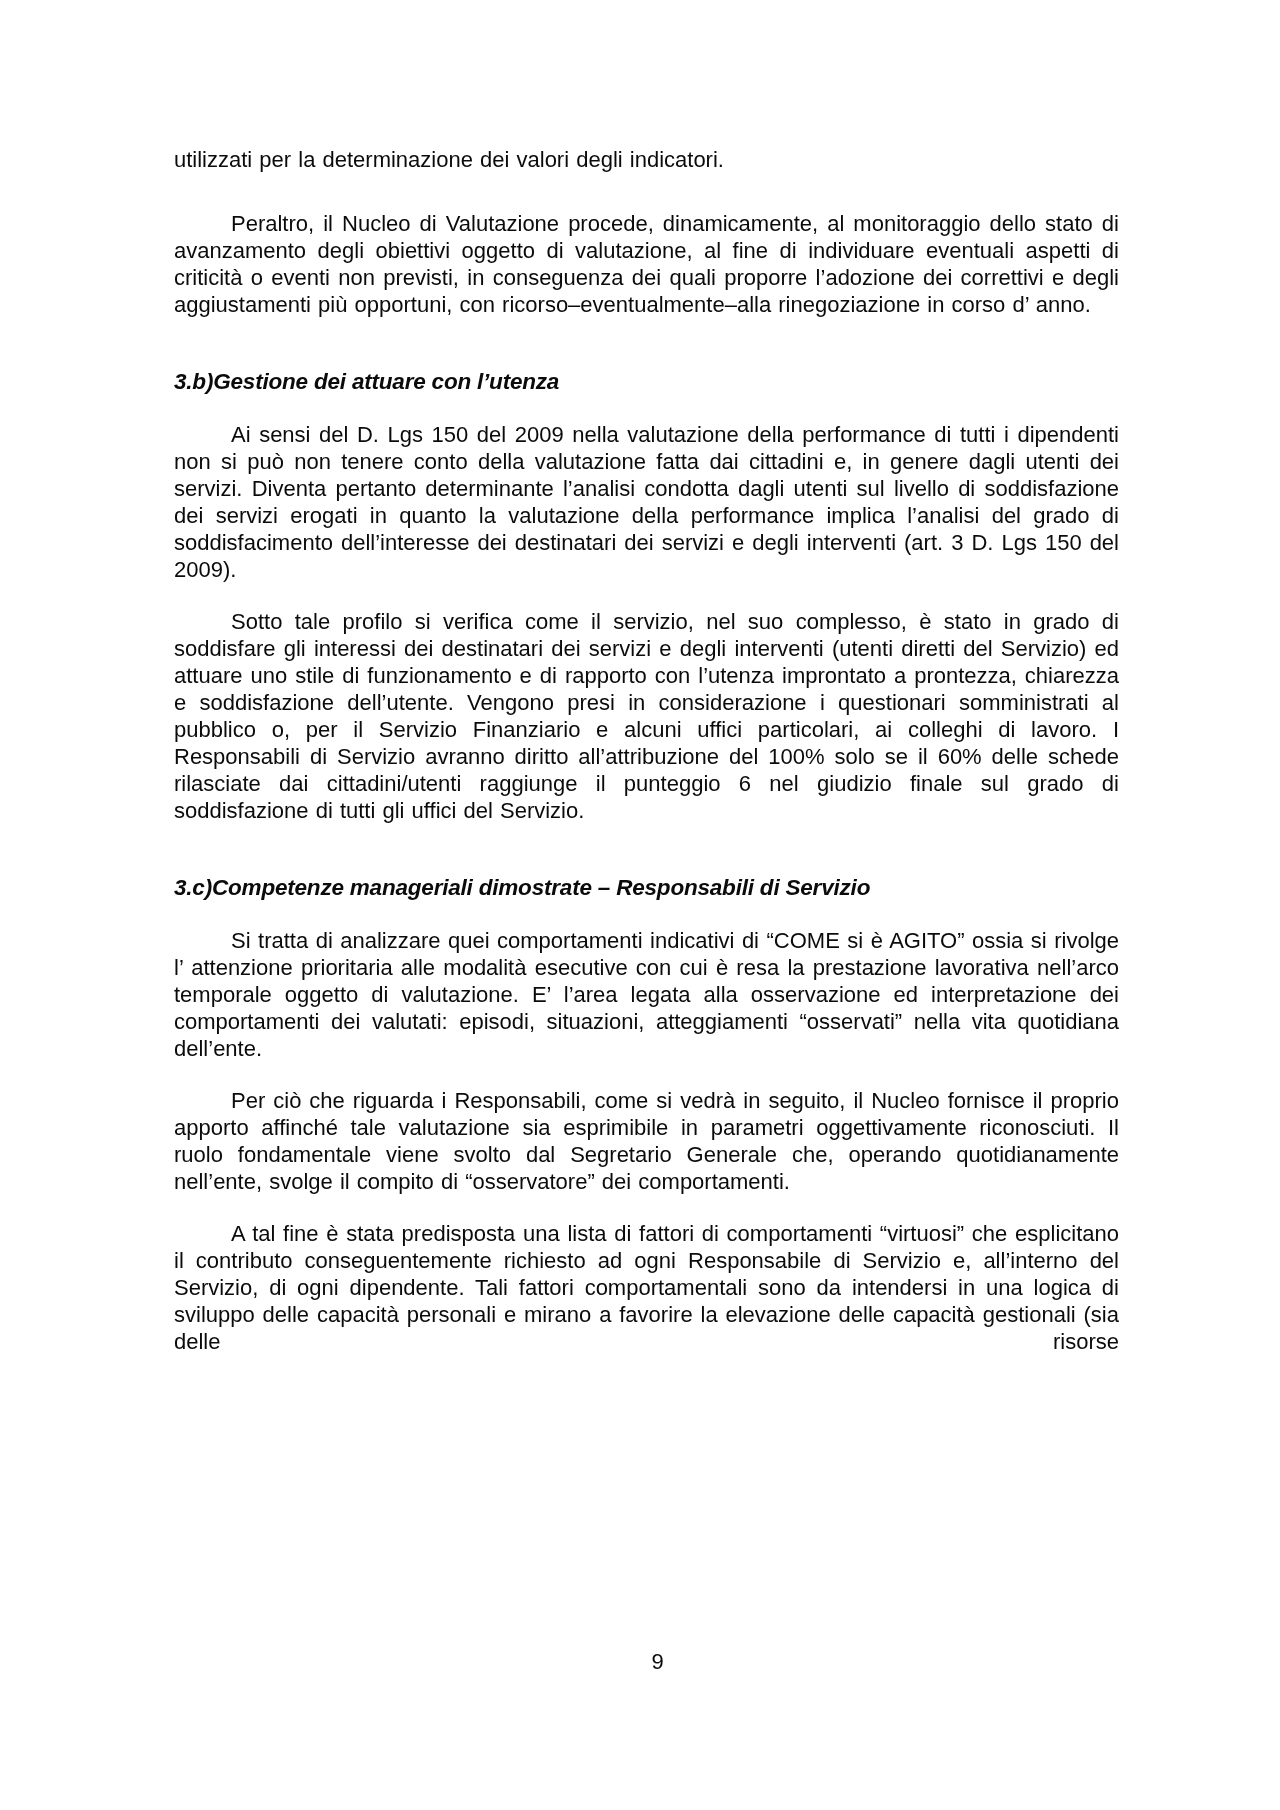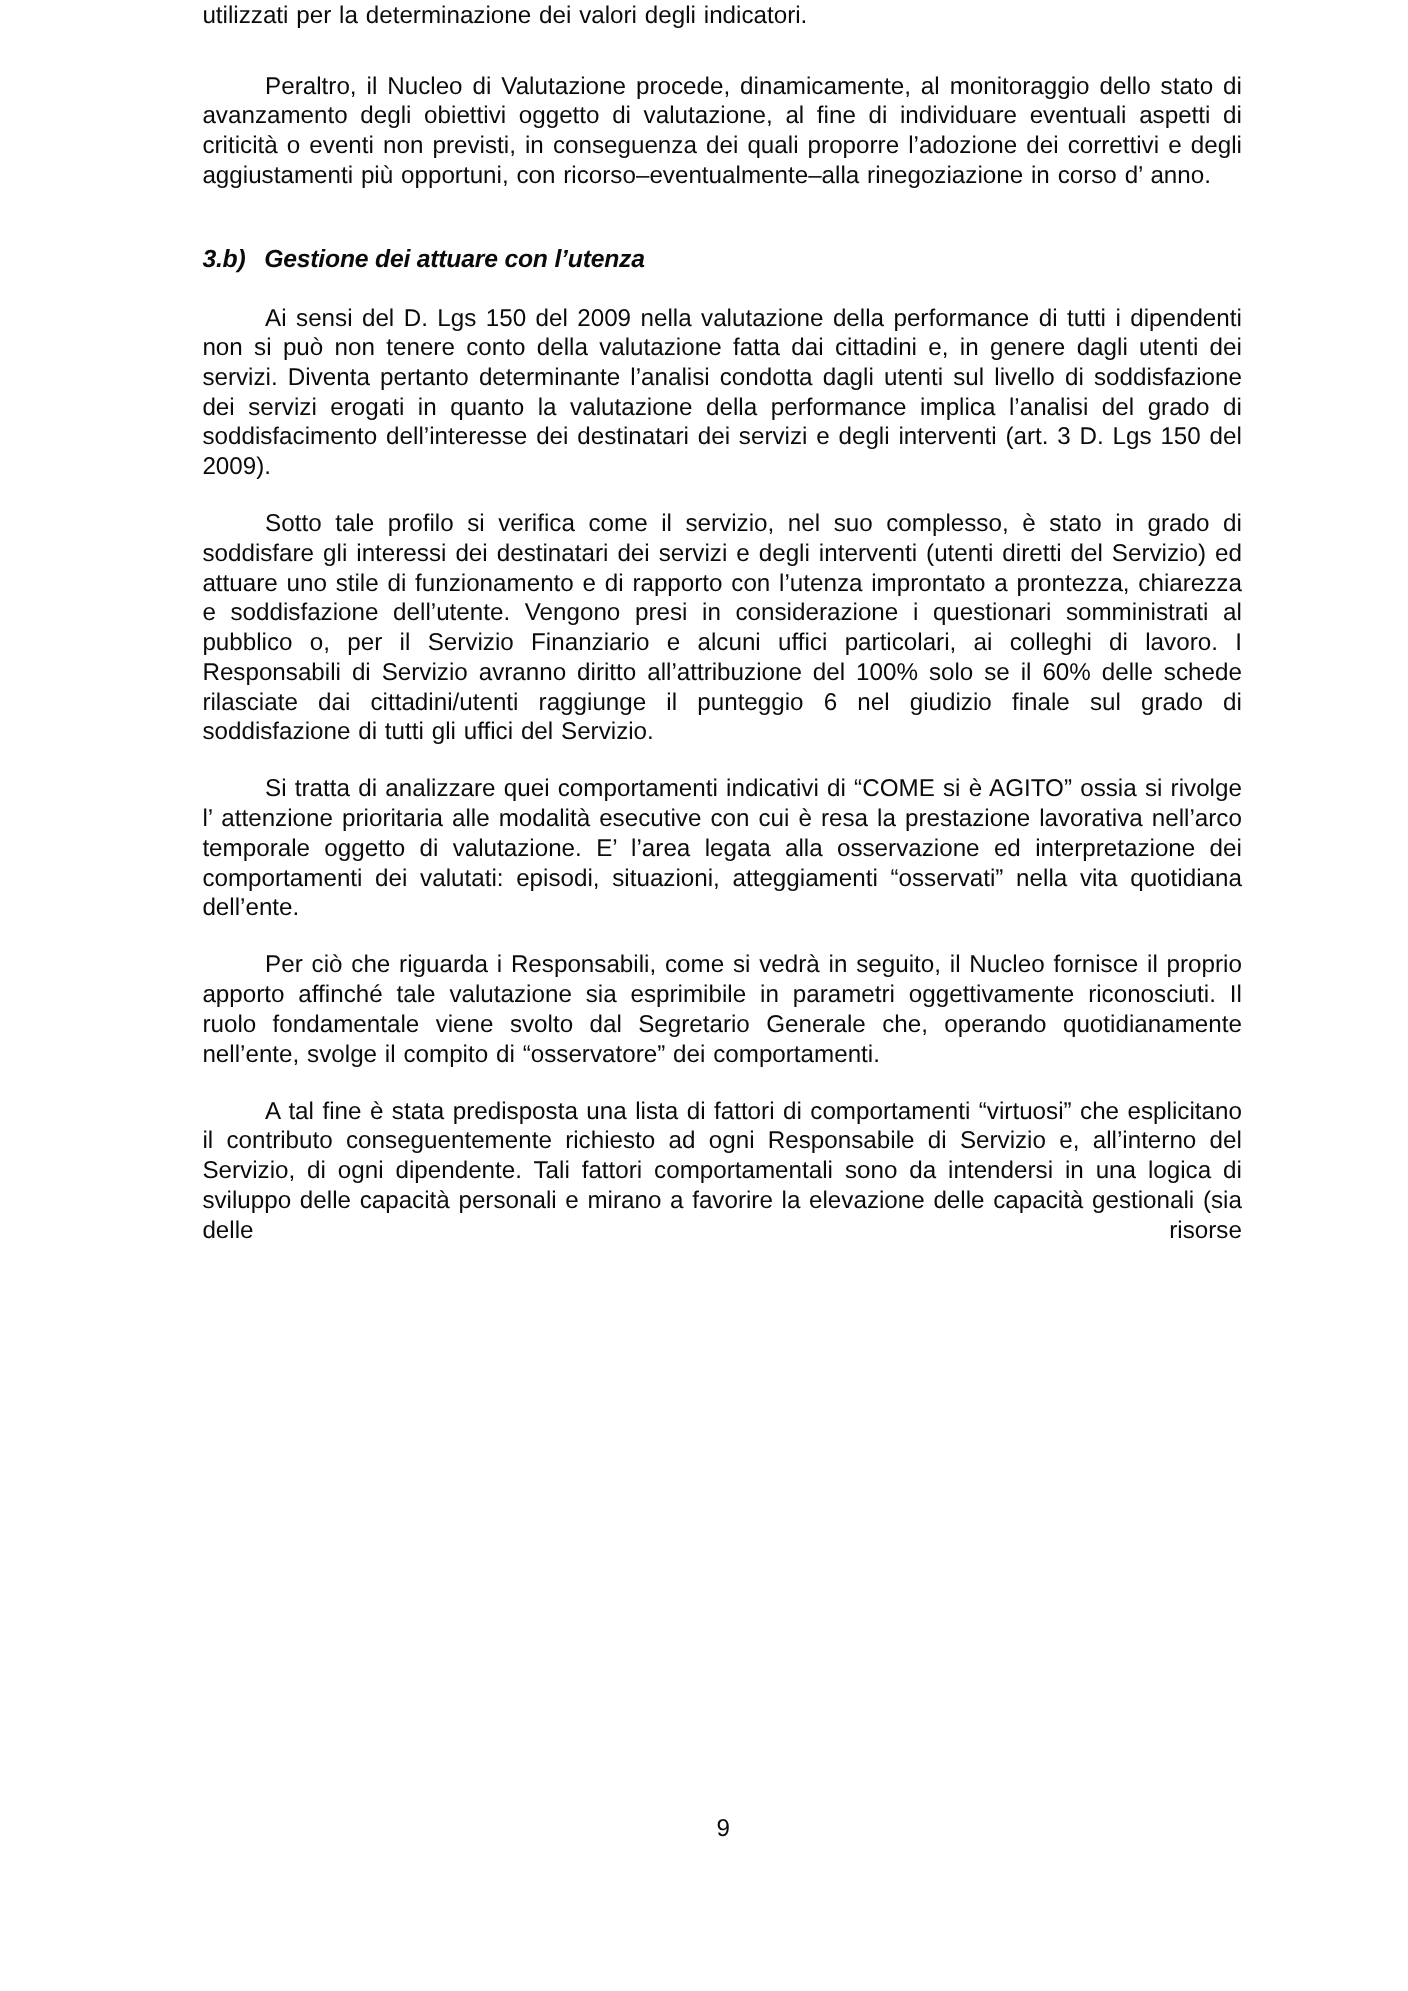--- a/index.html
+++ b/index.html
@@ -7,23 +7,24 @@
     position: relative;
     width: 1280px;
     height: 1810px;
     background: #ffffff;
     font-family: "Liberation Sans", sans-serif;
     color: #0b0b0b;
     overflow: hidden;
   }
   .content {
     position: absolute;
-    left: 184px;
+    left: 174px;
     top: 0;
     width: 945px;
+    padding-top: 146px;
   }
   p.body {
     margin: 0 0 25px 0;
     font-size: 22px;
     line-height: 27px;
     text-align: justify;
     text-indent: 57px;
     word-spacing: 1px;
   }
   p.no-indent {
@@ -31,21 +32,21 @@
     margin-bottom: 37px;
   }
   .heading {
     margin: 50px 0 26px 0;
     font-size: 22.5px;
     line-height: 27px;
     font-weight: bold;
     font-style: italic;
     letter-spacing: -0.2px;
   }
-  .heading .hnum { margin-right: 17px; }
+  .heading .hnum { }
   .force-last { text-align-last: justify; }
   strong { font-weight: bold; }
   .page-number {
     position: absolute;
     top: 1648px;
     left: 185px;
     width: 945px;
     text-align: center;
     font-size: 22px;
     line-height: 27px;
@@ -62,20 +63,21 @@
     <p class="body">Peraltro, il Nucleo di Valutazione procede, dinamicamente, al monitoraggio dello stato di avanzamento degli obiettivi oggetto di valutazione, al fine di individuare eventuali aspetti di criticità o eventi non previsti, in conseguenza dei quali proporre l’adozione dei correttivi e degli aggiustamenti più opportuni, con ricorso–eventualmente–alla rinegoziazione in corso d’ anno.</p>
 
 
     <h2 class="heading"><span class="hnum">3.b)</span><span>Gestione dei attuare con l’utenza</span></h2>
 
     <p class="body">Ai sensi del D. Lgs 150 del 2009 nella valutazione della performance di tutti i dipendenti non si può non tenere conto della valutazione fatta dai cittadini e, in genere dagli utenti dei servizi. Diventa pertanto determinante l’analisi condotta dagli utenti sul livello di soddisfazione dei servizi erogati in quanto la valutazione della performance implica l’analisi del grado di soddisfacimento dell’interesse dei destinatari dei servizi e degli interventi (art. 3 D. Lgs 150 del 2009).</p>
 
     <p class="body">Sotto tale profilo si verifica come il servizio, nel suo complesso, è stato in grado di soddisfare gli interessi dei destinatari dei servizi e degli interventi (utenti diretti del Servizio) ed attuare uno stile di funzionamento e di rapporto con l’utenza improntato a prontezza, chiarezza e soddisfazione dell’utente. Vengono presi in considerazione i questionari somministrati al pubblico o, per il Servizio Finanziario e alcuni uffici particolari, ai colleghi di lavoro. I Responsabili di Servizio avranno diritto all’attribuzione del 100% solo se il 60% delle schede rilasciate dai cittadini/utenti raggiunge il punteggio 6 nel giudizio finale sul grado di soddisfazione di tutti gli uffici del Servizio.</p>
 
 
+    <h2 class="heading"><span class="hnum">3.c)</span><span>Competenze manageriali dimostrate – Responsabili di Servizio</span></h2>
 
     <p class="body">Si tratta di analizzare quei comportamenti indicativi di “COME si è AGITO” ossia si rivolge l’ attenzione prioritaria alle modalità esecutive con cui è resa la prestazione lavorativa nell’arco temporale oggetto di valutazione. E’ l’area legata alla osservazione ed interpretazione dei comportamenti dei valutati: episodi, situazioni, atteggiamenti “osservati” nella vita quotidiana dell’ente.</p>
 
     <p class="body">Per ciò che riguarda i Responsabili, come si vedrà in seguito, il Nucleo fornisce il proprio apporto affinché tale valutazione sia esprimibile in parametri oggettivamente riconosciuti. Il ruolo fondamentale viene svolto dal Segretario Generale che, operando quotidianamente nell’ente, svolge il compito di “osservatore” dei comportamenti.</p>
 
     <p class="body force-last">A tal fine è stata predisposta una lista di fattori di comportamenti “virtuosi” che esplicitano il contributo conseguentemente richiesto ad ogni Responsabile di Servizio e, all’interno del Servizio, di ogni dipendente. Tali fattori comportamentali sono da intendersi in una logica di sviluppo delle capacità personali e mirano a favorire la elevazione delle capacità gestionali (sia delle risorse</p>
 
   </div>
 
   <div class="page-number">9</div>

